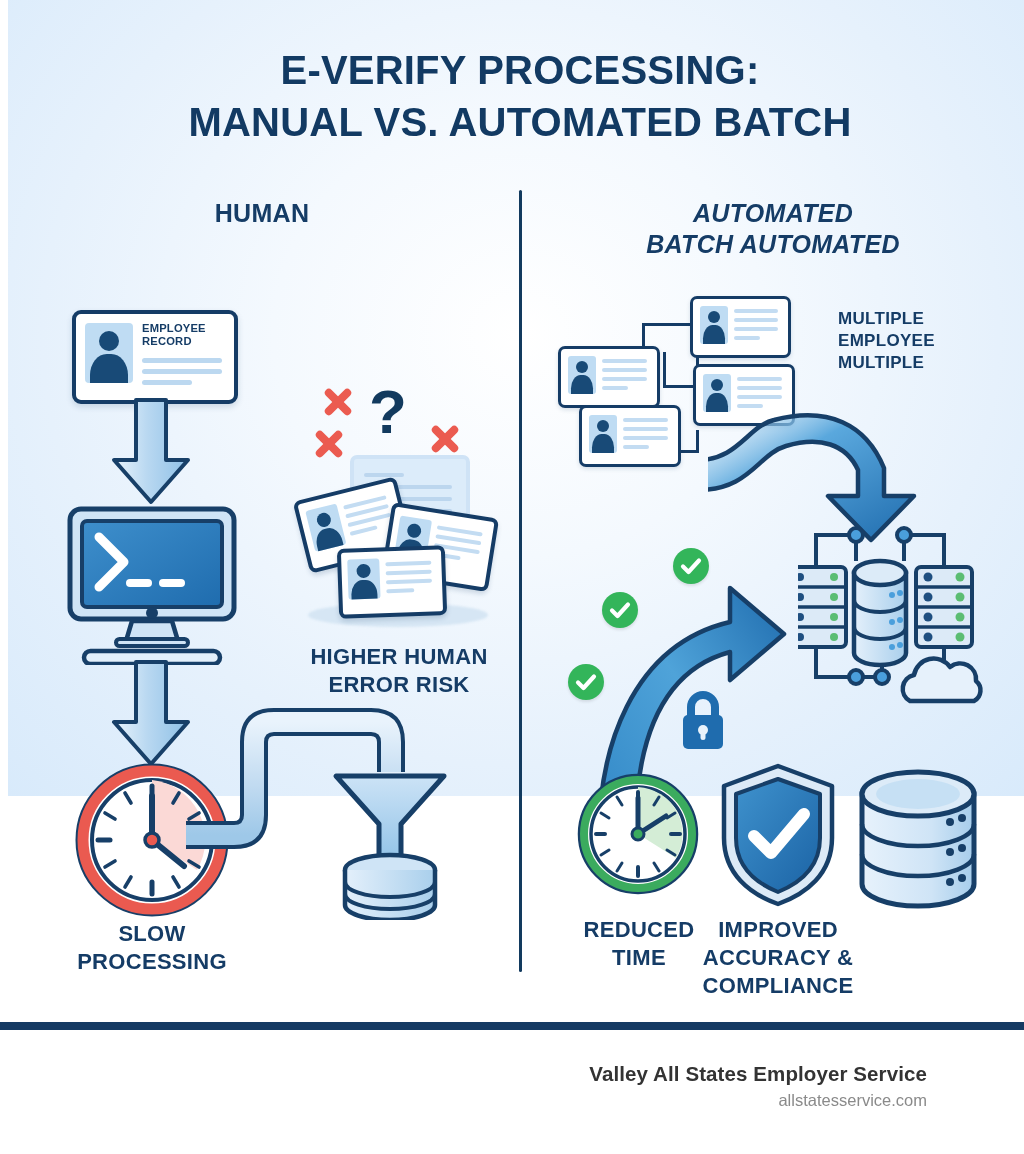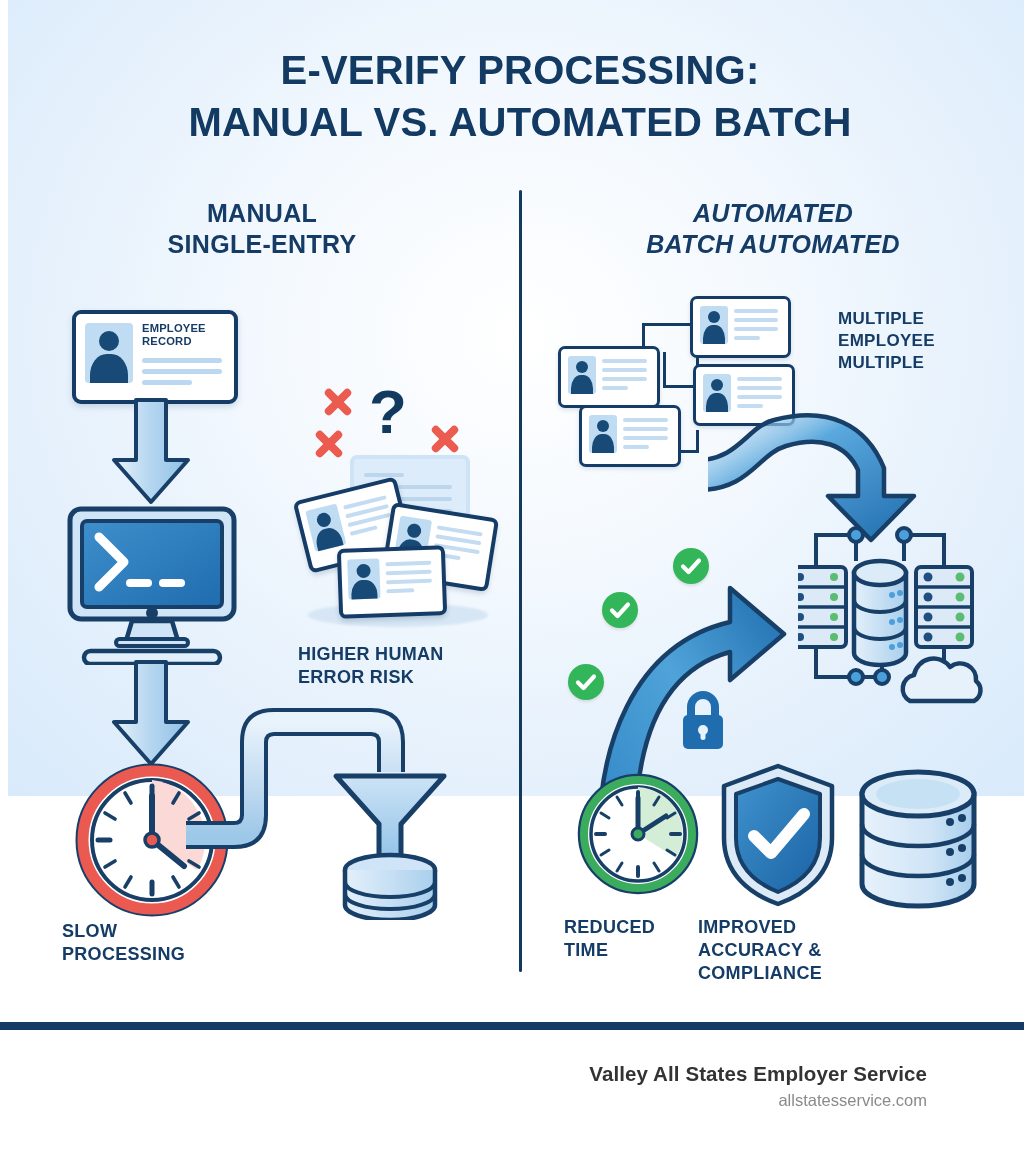--- a/index.html
+++ b/index.html
@@ -51,22 +51,22 @@
   .col-head.left{left:34px;top:198px;width:440px;}
   .col-head.right{left:540px;top:198px;width:450px;font-style:italic;}
 
   .divider{
     position:absolute;left:511px;top:190px;width:3px;height:782px;
     background:#123a5e;border-radius:2px;
   }
 
   
   .caption{
-    position:absolute;text-align:left;font-weight:bold;color:#153c66;
-    font-size:18px;line-height:1.28;letter-spacing:.3px;
+    position:absolute;text-align:center;font-weight:bold;color:#153c66;
+    font-size:22px;line-height:1.28;letter-spacing:.3px;
   }
 
   .abs{position:absolute;}
 
   
   .idcard-big{
     position:absolute;left:64px;top:310px;width:158px;height:86px;
     background:#ffffff;border:4px solid #153c66;border-radius:9px;
     box-shadow:0 3px 6px rgba(20,60,100,.16);
   }
@@ -142,22 +142,21 @@
 <div class="page">
 
   <div class="panel">
 
     <div class="title">
       <div>E-VERIFY PROCESSING:</div>
       <div>MANUAL VS. AUTOMATED BATCH</div>
     </div>
 
     <div class="col-head left">
-      <div>MANUAL</div>
-      <div>SINGLE-ENTRY</div>
+      <div>HUMAN</div>
     </div>
     <div class="col-head right">
       <div>AUTOMATED</div>
       <div>BATCH AUTOMATED</div>
     </div>
 
     <div class="divider"></div>
 
     <div class="idcard-big">
       <div class="photo">

